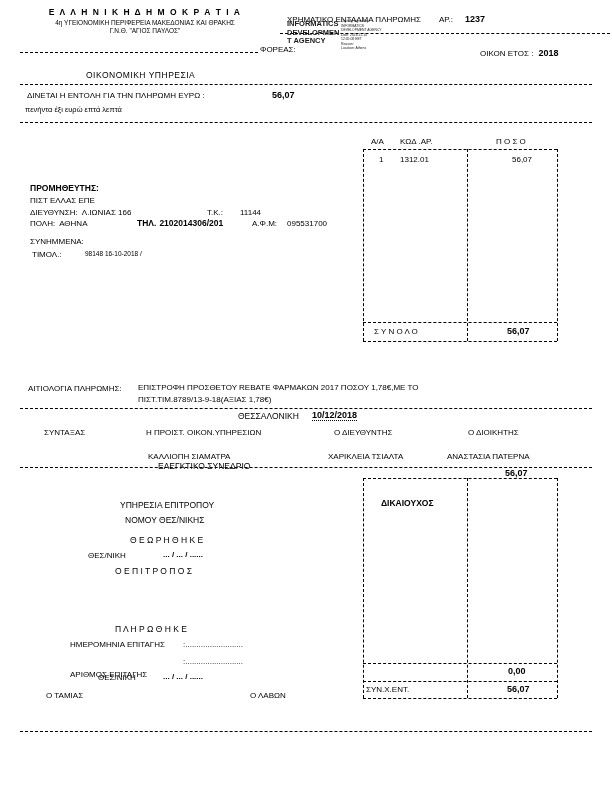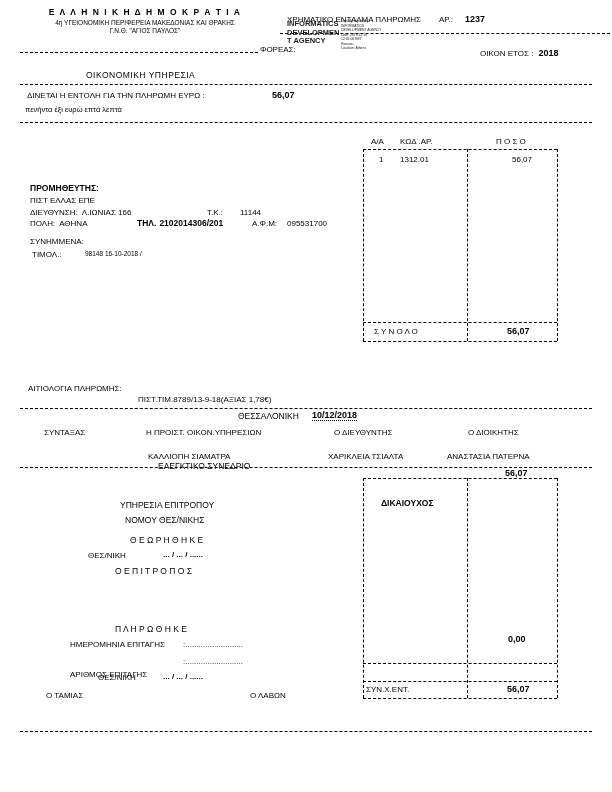--- a/index.html
+++ b/index.html
@@ -96,20 +96,21 @@
   <div class="abs b t85" style="left:137px;top:218px;">
     <span>ΤΗΛ.</span><span style="margin-left:3px;">2102014306/201</span>
   </div>
   <div class="abs t8" style="left:252px;top:219px;">Α.Φ.Μ:</div>
   <div class="abs t8" style="left:287px;top:219px;">095531700</div>
   <div class="abs t8" style="left:30px;top:237px;">ΣΥΝΗΜΜΕΝΑ:</div>
   <div class="abs t8" style="left:32px;top:250px;">ΤΙΜΟΛ.:</div>
   <div class="abs t65" style="left:85px;top:250px;">98148 16-10-2018  /</div>
 
   <div class="abs t8" style="left:28px;top:384px;">ΑΙΤΙΟΛΟΓΙΑ ΠΛΗΡΩΜΗΣ:</div>
+  <div class="abs t8" style="left:138px;top:383px;">ΕΠΙΣΤΡΟΦΗ ΠΡΟΣΘΕΤΟΥ REBATE ΦΑΡΜΑΚΩΝ 2017 ΠΟΣΟΥ 1,78€,ΜΕ ΤΟ</div>
   <div class="abs t8" style="left:138px;top:395px;">ΠΙΣΤ.ΤΙΜ.8789/13-9-18(ΑΞΙΑΣ 1,78€)</div>
   <div class="hdash" style="left:20px;top:408px;width:572px;"></div>
 
   <div class="abs t85" style="left:238px;top:411px;">ΘΕΣΣΑΛΟΝΙΚΗ</div>
   <div class="abs b t9 dotline" style="left:312px;top:410px;">10/12/2018</div>
   <div class="abs t8" style="left:44px;top:428px;">ΣΥΝΤΑΞΑΣ</div>
   <div class="abs t8" style="left:146px;top:428px;">Η ΠΡΟΙΣΤ. ΟΙΚΟΝ.ΥΠΗΡΕΣΙΩΝ</div>
   <div class="abs t8" style="left:334px;top:428px;">Ο ΔΙΕΥΘΥΝΤΗΣ</div>
   <div class="abs t8" style="left:468px;top:428px;">Ο ΔΙΟΙΚΗΤΗΣ</div>
   <div class="abs t8" style="left:148px;top:452px;">ΚΑΛΛΙΟΠΗ ΣΙΑΜΑΤΡΑ</div>
@@ -125,21 +126,21 @@
   <div class="abs b t8" style="left:163px;top:550px;">... / ... / ......</div>
   <div class="abs t85" style="left:115px;top:566px;">Ο  Ε Π Ι Τ Ρ Ο Π Ο Σ</div>
 
   <div class="hdash" style="left:363px;top:478px;width:194px;"></div>
   <div class="abs b t85" style="left:381px;top:469px;margin-top:29px;">ΔΙΚΑΙΟΥΧΟΣ</div>
   <div class="abs b t9" style="left:505px;top:468px;">56,07</div>
   <div class="vdash" style="left:363px;top:478px;height:220px;"></div>
   <div class="vdash" style="left:467px;top:478px;height:220px;"></div>
   <div class="vdash" style="left:557px;top:478px;height:220px;"></div>
   <div class="hdash" style="left:363px;top:663px;width:194px;"></div>
-  <div class="abs b t9" style="left:508px;top:634px;">0,00</div>
+  <div class="abs b t9" style="left:508px;top:666px;">0,00</div>
   <div class="hdash" style="left:363px;top:681px;width:194px;"></div>
   <div class="abs t8" style="left:366px;top:685px;">ΣΥΝ.Χ.ΕΝΤ.</div>
   <div class="abs b t9" style="left:507px;top:684px;">56,07</div>
   <div class="hdash" style="left:363px;top:698px;width:194px;"></div>
 
   <div class="abs t85" style="left:115px;top:624px;">Π Λ Η Ρ Ω Θ Η Κ Ε</div>
   <div class="abs t8" style="left:70px;top:640px;">ΗΜΕΡΟΜΗΝΙΑ ΕΠΙΤΑΓΗΣ</div>
   <div class="abs t8" style="left:183px;top:640px;">:..........................</div>
   <div class="abs t8" style="left:70px;top:657px;margin-top:13px;">ΑΡΙΘΜΟΣ ΕΠΙΤΑΓΗΣ</div>
   <div class="abs t8" style="left:183px;top:657px;">:..........................</div>

